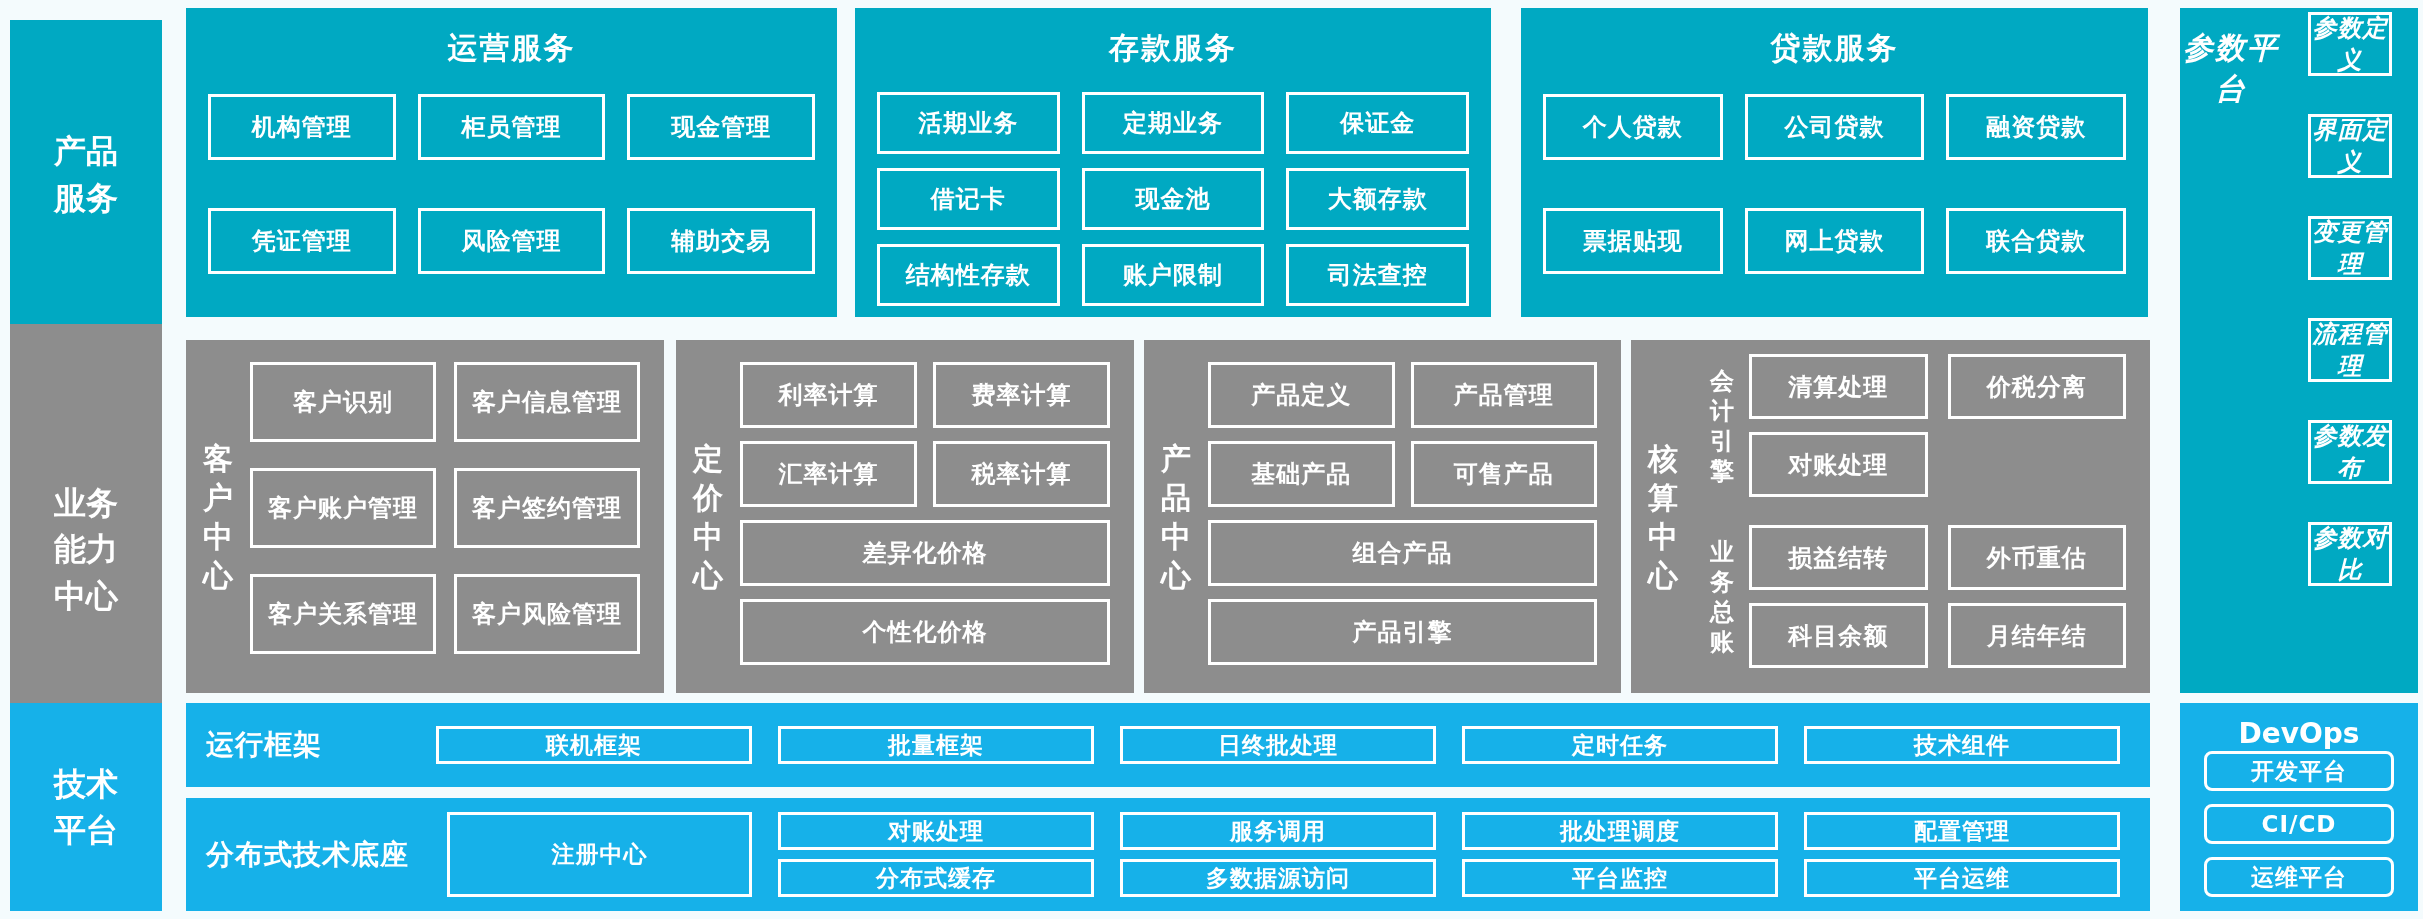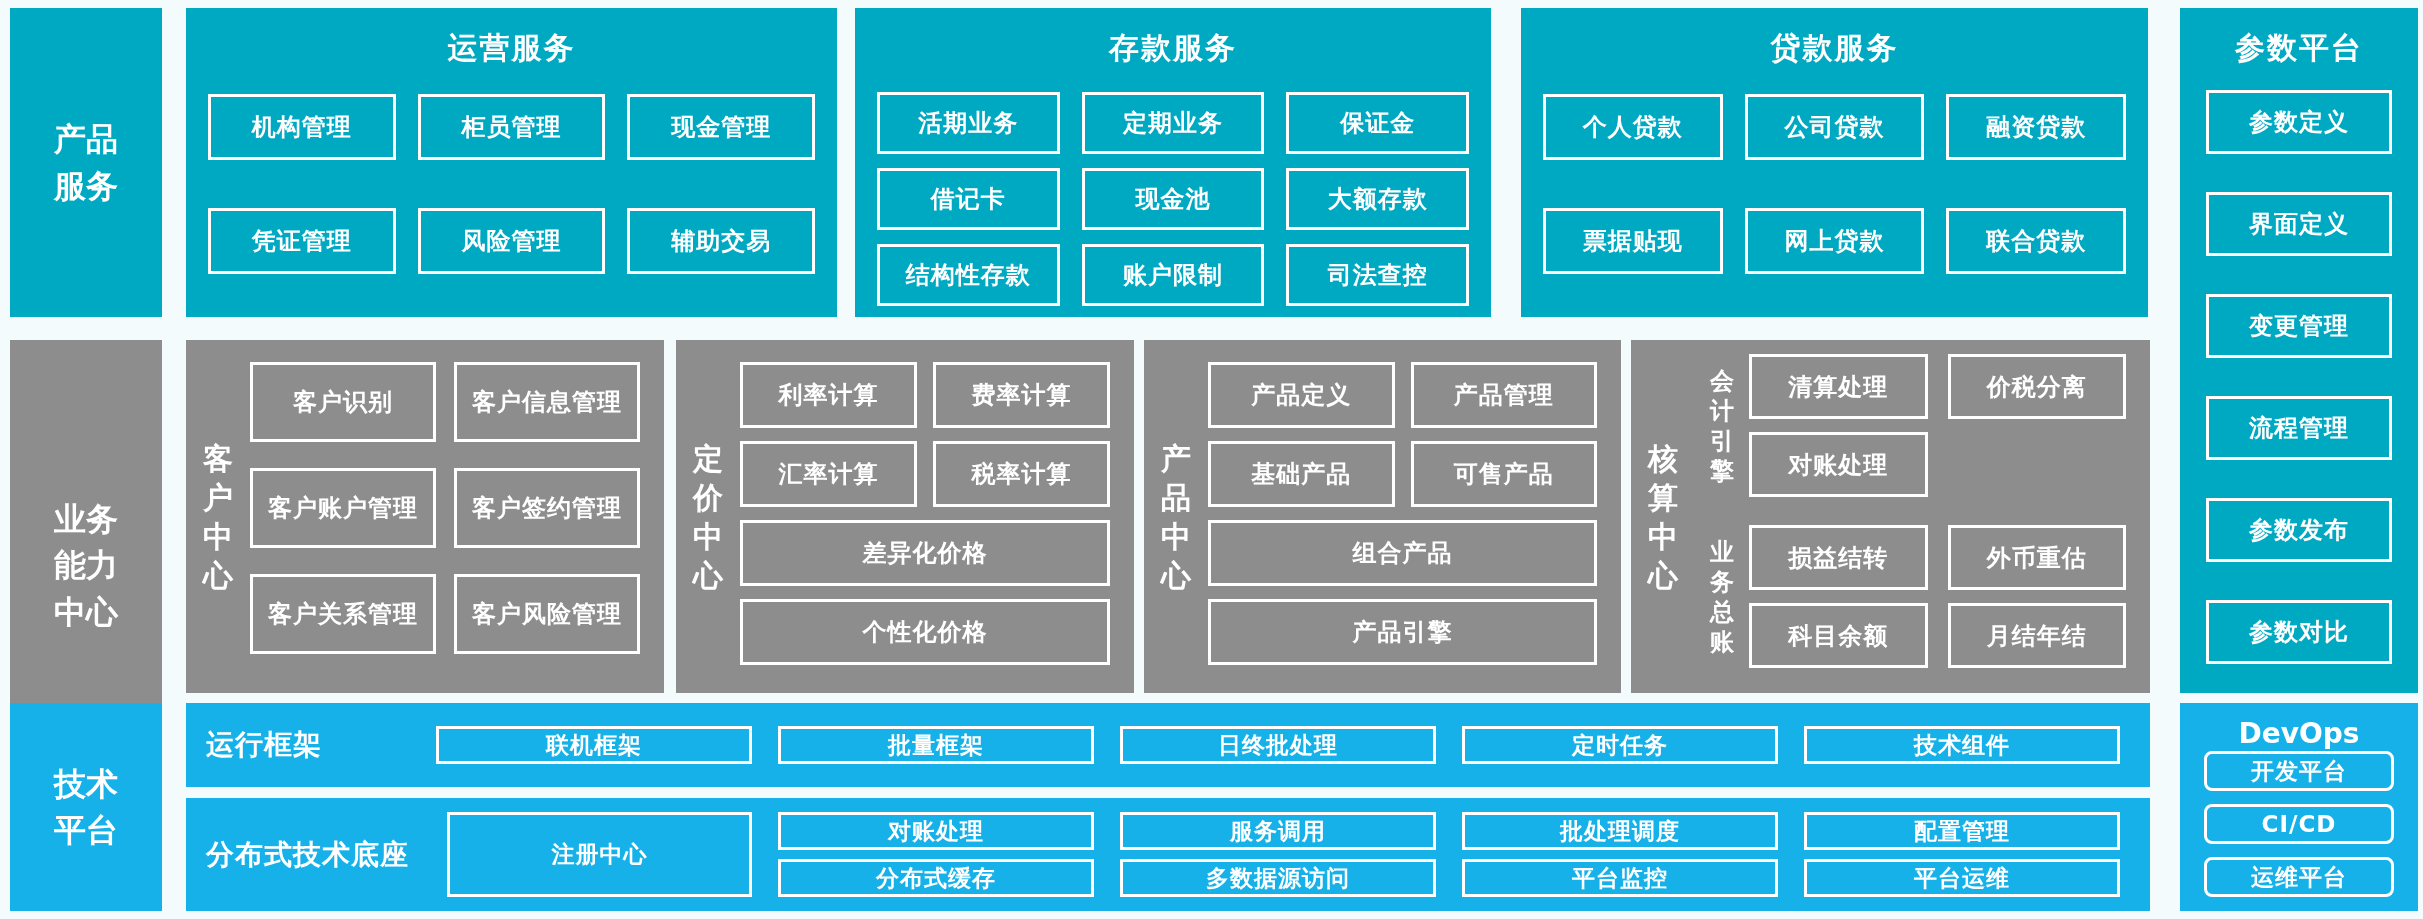--- a/index.html
+++ b/index.html
@@ -44,21 +44,21 @@
   .grid{
     display:grid;grid-template-columns:repeat(3,1fr);
     column-gap:22px;padding:0 22px;align-content:start;
   }
   .rows2{row-gap:48px;padding-top:8px;}
   .rows2 .box{height:66px;}
   .rows3{row-gap:14px;padding-top:6px;}
   .rows3 .box{height:62px;}
 
   
-  .vcol{display:flex;flex-direction:column;}
+  .vcol{display:flex;flex-direction:row;font-style:italic;}
   .vcol-items{display:flex;flex-direction:column;gap:38px;padding:4px 26px 0;}
   .vcol-items .box{height:64px;}
 
   
   .center{display:flex;}
   .vlabel{
     display:flex;align-items:center;justify-content:center;
     font-weight:bold;text-align:center;
   }
   .vlabel .vchars{font-size:30px;line-height:1.3;}
@@ -117,21 +117,21 @@
     padding-top:14px;height:48px;box-sizing:border-box;
   }
   .devops-items{display:flex;flex-direction:column;gap:13px;padding:0 24px;}
   .devops-items .box{height:40px;font-size:23px;border-radius:8px;}
 </style>
 </head>
 <body>
 
 <div id="canvas">
 
-  <div class="block teal sidebar" style="left:10px;top:8px;width:152px;height:309px;">
+  <div class="block teal sidebar" style="left:10px;top:20px;width:152px;height:309px;">
     <div class="lines">
         <div>产品</div>
         <div>服务</div>
       </div>
   </div>
 
   <div class="block teal sec" style="left:186px;top:8px;width:651px;height:309px;">
     <div class="sec-title">运营服务</div>
     <div class="grid rows2">
         <div class="box">机构管理</div>
@@ -175,21 +175,21 @@
     <div class="vcol-items">
         <div class="box">参数定义</div>
         <div class="box">界面定义</div>
         <div class="box">变更管理</div>
         <div class="box">流程管理</div>
         <div class="box">参数发布</div>
         <div class="box">参数对比</div>
       </div>
   </div>
 
-  <div class="block gray sidebar" style="left:10px;top:340px;width:152px;height:451px;justify-content:center;">
+  <div class="block gray sidebar" style="left:10px;top:324px;width:152px;height:451px;justify-content:center;">
     <div class="lines">
         <div>业务</div>
         <div>能力</div>
         <div>中心</div>
       </div>
   </div>
 
   <div class="block gray center" style="left:186px;top:340px;width:478px;height:353px;">
     <div class="vlabel vlabel-outer">
       <div class="vchars">

